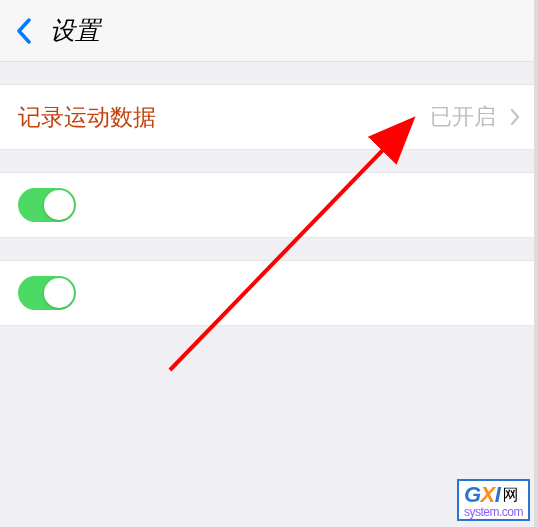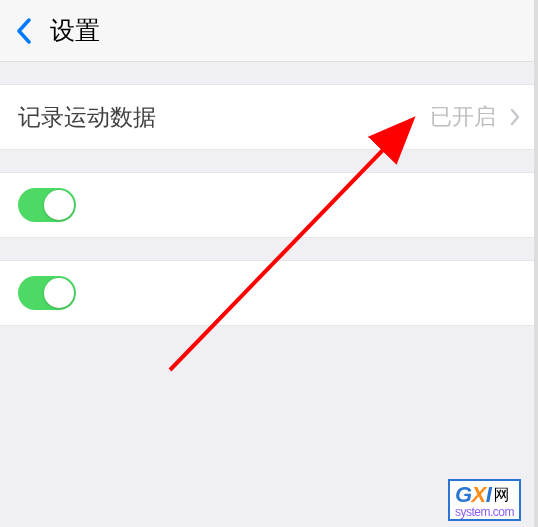--- a/index.html
+++ b/index.html
@@ -27,41 +27,42 @@
       color: #007aff;
       margin-right: 18px;
       display: flex;
       align-items: center;
       cursor: pointer;
     }
     .title {
       font-size: 25px;
       color: #000;
       font-weight: 500;
+      font-style: italic;
     }
     .spacer {
       height: 22px;
       background: #efeff4;
     }
     .row {
       background: #fff;
       min-height: 66px;
       display: flex;
       align-items: center;
       padding: 0 18px;
       border-top: 1px solid #e6e6e8;
       border-bottom: 1px solid #e6e6e8;
     }
     .row + .gap {
       height: 22px;
       background: #efeff4;
     }
     .row-label {
       font-size: 23px;
-      color: #404040;
+      color: #c2410c;
       flex: 1;
     }
     .row-value {
       font-size: 22px;
       color: #bdbdbd;
       margin-right: 14px;
     }
     .chevron {
       color: #c7c7cc;
       display: flex;
@@ -87,21 +88,21 @@
       box-shadow: 0 1px 3px rgba(0,0,0,0.2);
     }
     .arrow-annotation {
       position: absolute;
       top: 110px;
       left: 150px;
       pointer-events: none;
     }
     .watermark {
       position: absolute;
-      right: 17px;
+      right: 8px;
       bottom: 6px;
       border: 2px solid #2a75d1;
       padding: 1px 5px;
       font-size: 18px;
       background: #fff;
       color: #000;
       font-family: Arial, sans-serif;
       letter-spacing: -0.5px;
     }
     .watermark .gxi-g {

